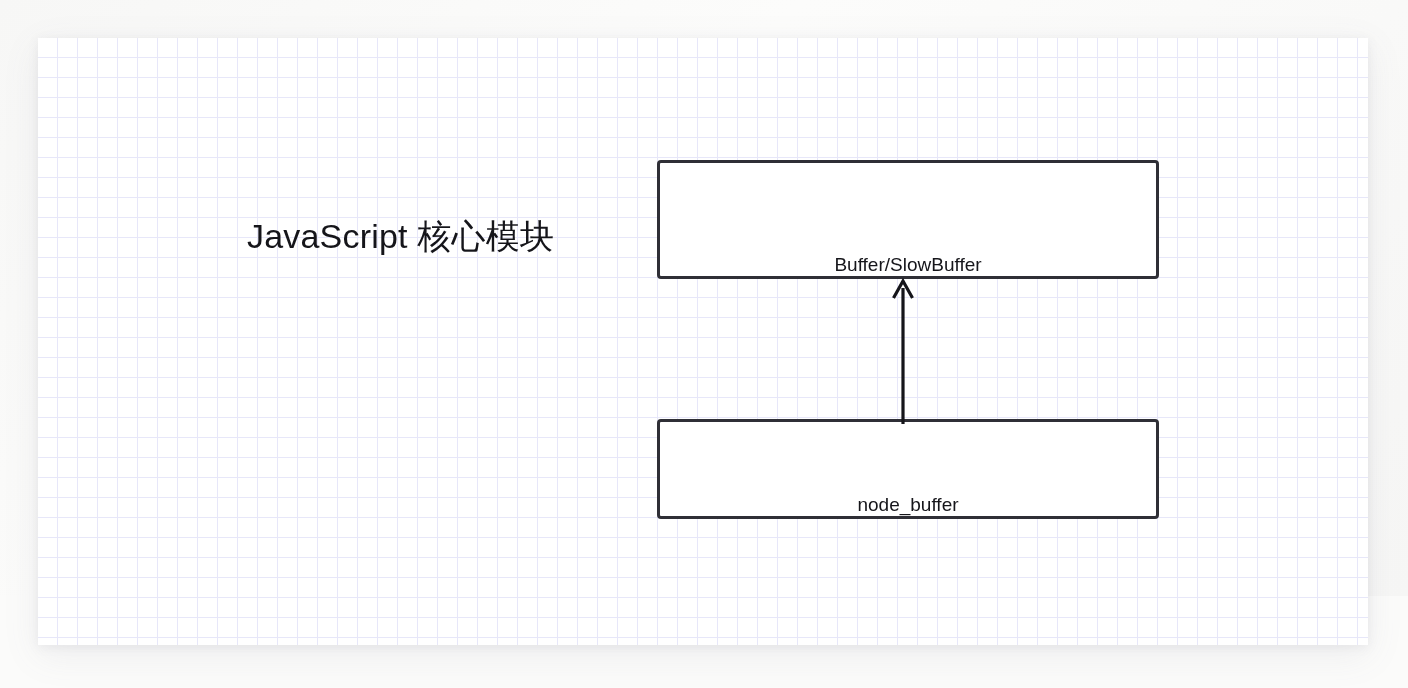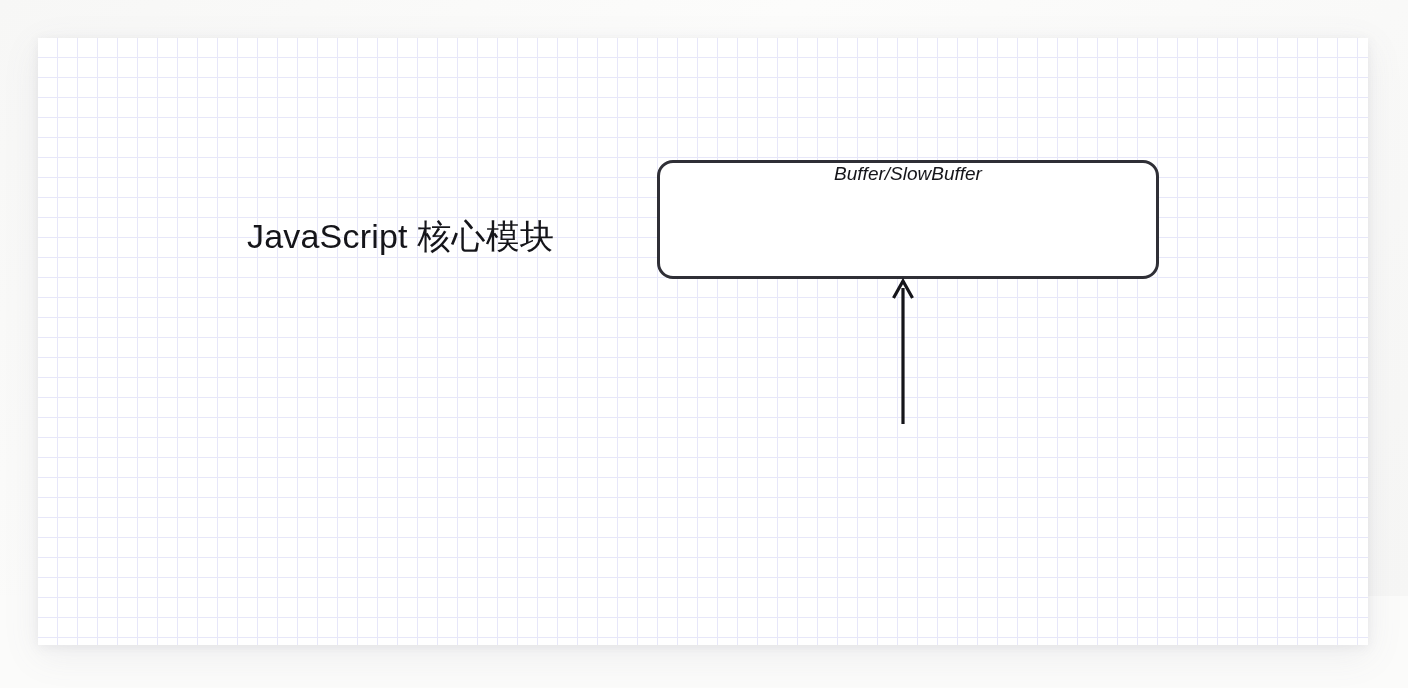--- a/index.html
+++ b/index.html
@@ -56,25 +56,24 @@
   }
   #label-js  { left: 209px; top: 181px; }
   #label-cpp { left: 304px; top: 450px; }
 
   
   .module-box {
     position: absolute;
     box-sizing: border-box;
     background: #ffffff;
     border: 3px solid #2f2f36;
-    border-radius: 16px;
+    border-radius: 4px;
     display: flex;
-    align-items: flex-start;
+    align-items: flex-end;
     justify-content: center;
-    font-style: italic;
   }
   .module-box .box-text {
     font-size: 19px;
     color: #15151a;
     white-space: nowrap;
   }
   #box-buffer {
     left: 619px;
     top: 122px;
     width: 502px;
@@ -104,20 +103,23 @@
 
   <div id="canvas">
 
     <div class="tier-label" id="label-js">JavaScript 核心模块</div>
 
 
     <div class="module-box" id="box-buffer">
       <span class="box-text">Buffer/SlowBuffer</span>
     </div>
 
+    <div class="module-box" id="box-node-buffer">
+      <span class="box-text">node_buffer</span>
+    </div>
 
     <svg id="connector" viewBox="0 0 40 148" width="40" height="148">
       <line x1="20" y1="148" x2="20" y2="12" stroke="#15151a" stroke-width="3.2" stroke-linecap="butt"></line>
       <polyline points="10.5,22 20,5 29.5,22" fill="none" stroke="#15151a" stroke-width="3.2" stroke-linecap="butt" stroke-linejoin="miter"></polyline>
       <line x1="20" y1="8" x2="20" y2="5" stroke="#15151a" stroke-width="3.2"></line>
     </svg>
 
   </div>
 </div>
 

